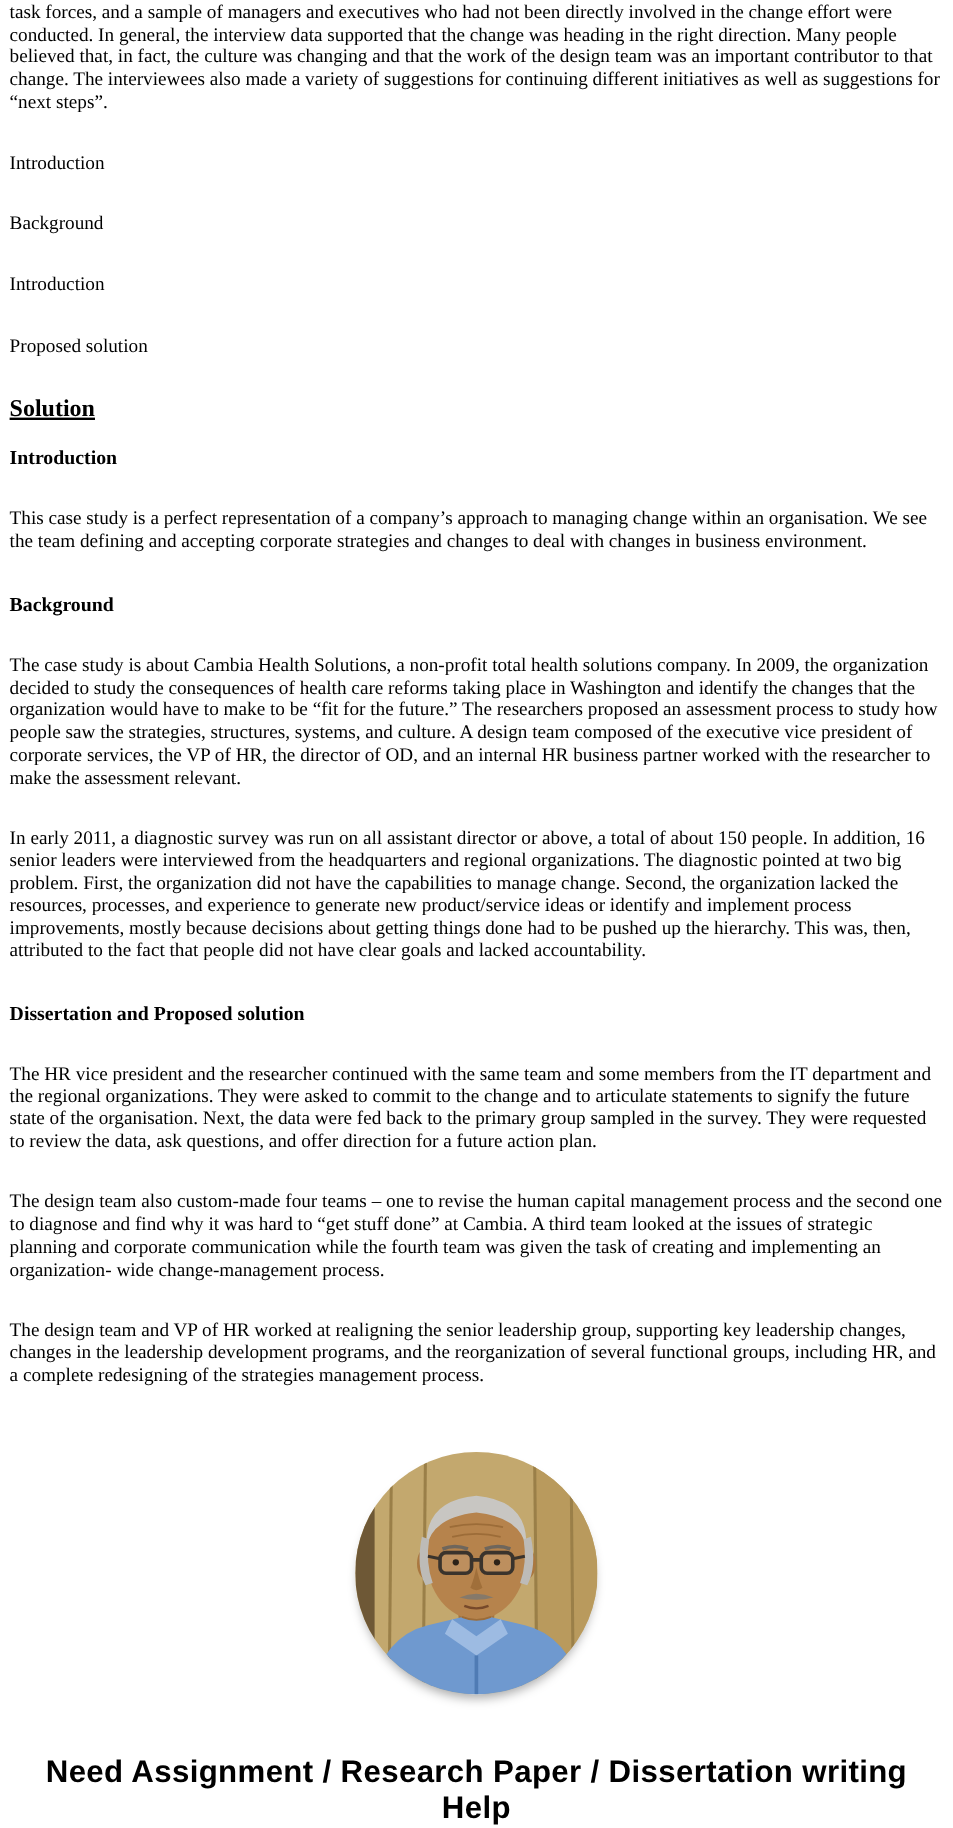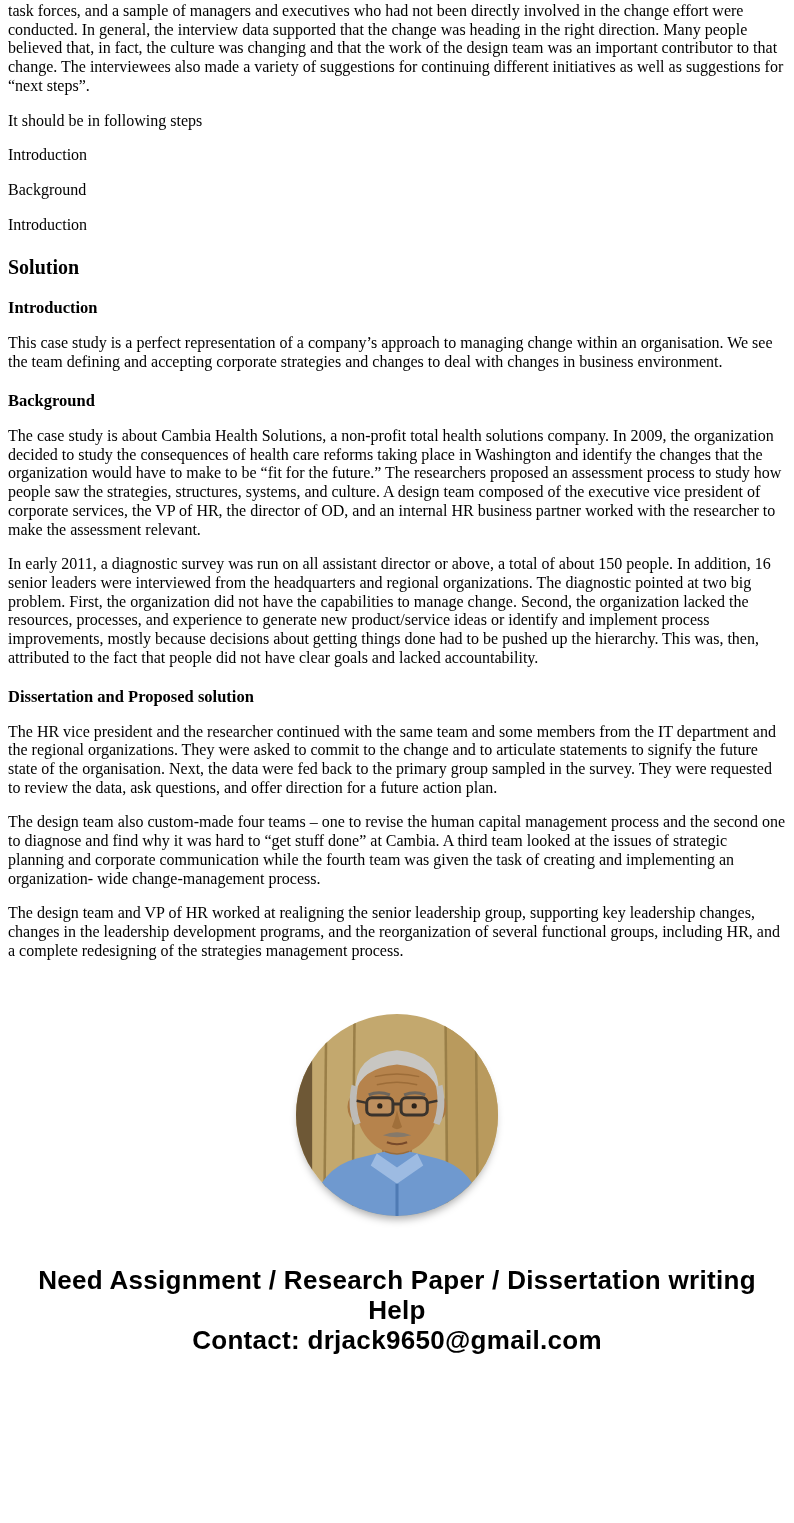--- a/index.html
+++ b/index.html
@@ -8,29 +8,30 @@
     width: 794px;
     min-height: 1523px;
     color: #000000;
     font-family: "Liberation Serif", serif;
   }
   .doc { padding: 0 8px 30px 8px; }
 
   .body-p {
     font-size: 16px;
     line-height: 1.17;
-    margin: 16px 0;
+    margin: 32px 0;
   }
   .first-p { margin-top: 2px; }
 
   .solution-title {
     font-family: "Liberation Serif", serif;
     font-size: 20px;
     font-weight: bold;
     margin: 22px 0 18px 0;
+    text-decoration: underline;
   }
   .section-h {
     font-family: "Liberation Serif", serif;
     font-size: 16.5px;
     font-weight: bold;
     margin: 19px 0 16px 0;
   }
 
   .avatar-wrap {
     display: flex;
@@ -59,25 +60,25 @@
   }
 </style>
 </head>
 <body>
 
 <main class="doc">
 
   <p class="body-p first-p">task forces, and a sample of managers and executives who had not been directly involved in the change effort were conducted. In general, the interview data supported that the change was heading in the right direction. Many people believed that, in fact, the culture was changing and that the work of the design team was an important contributor to that change. The interviewees also made a variety of suggestions for continuing different initiatives as well as suggestions for “next steps”.</p>
 
 
-  <p class="body-p">It should be in following steps</p>
 
   <p class="body-p">Introduction</p>
   <p class="body-p">Background</p>
   <p class="body-p">Introduction</p>
+  <p class="body-p">Proposed solution</p>
 
   <h2 class="solution-title">Solution</h2>
 
   <h3 class="section-h">Introduction</h3>
   <p class="body-p">This case study is a perfect representation of a company’s approach to managing change within an organisation. We see the team defining and accepting corporate strategies and changes to deal with changes in business environment.</p>
 
   <h3 class="section-h">Background</h3>
   <p class="body-p">The case study is about Cambia Health Solutions, a non-profit total health solutions company. In 2009, the organization decided to study the consequences of health care reforms taking place in Washington and identify the changes that the organization would have to make to be “fit for the future.” The researchers proposed an assessment process to study how people saw the strategies, structures, systems, and culture. A design team composed of the executive vice president of corporate services, the VP of HR, the director of OD, and an internal HR business partner worked with the researcher to make the assessment relevant.</p>
   <p class="body-p">In early 2011, a diagnostic survey was run on all assistant director or above, a total of about 150 people. In addition, 16 senior leaders were interviewed from the headquarters and regional organizations. The diagnostic pointed at two big problem. First, the organization did not have the capabilities to manage change. Second, the organization lacked the resources, processes, and experience to generate new product/service ideas or identify and implement process improvements, mostly because decisions about getting things done had to be pushed up the hierarchy. This was, then, attributed to the fact that people did not have clear goals and lacked accountability.</p>
 

